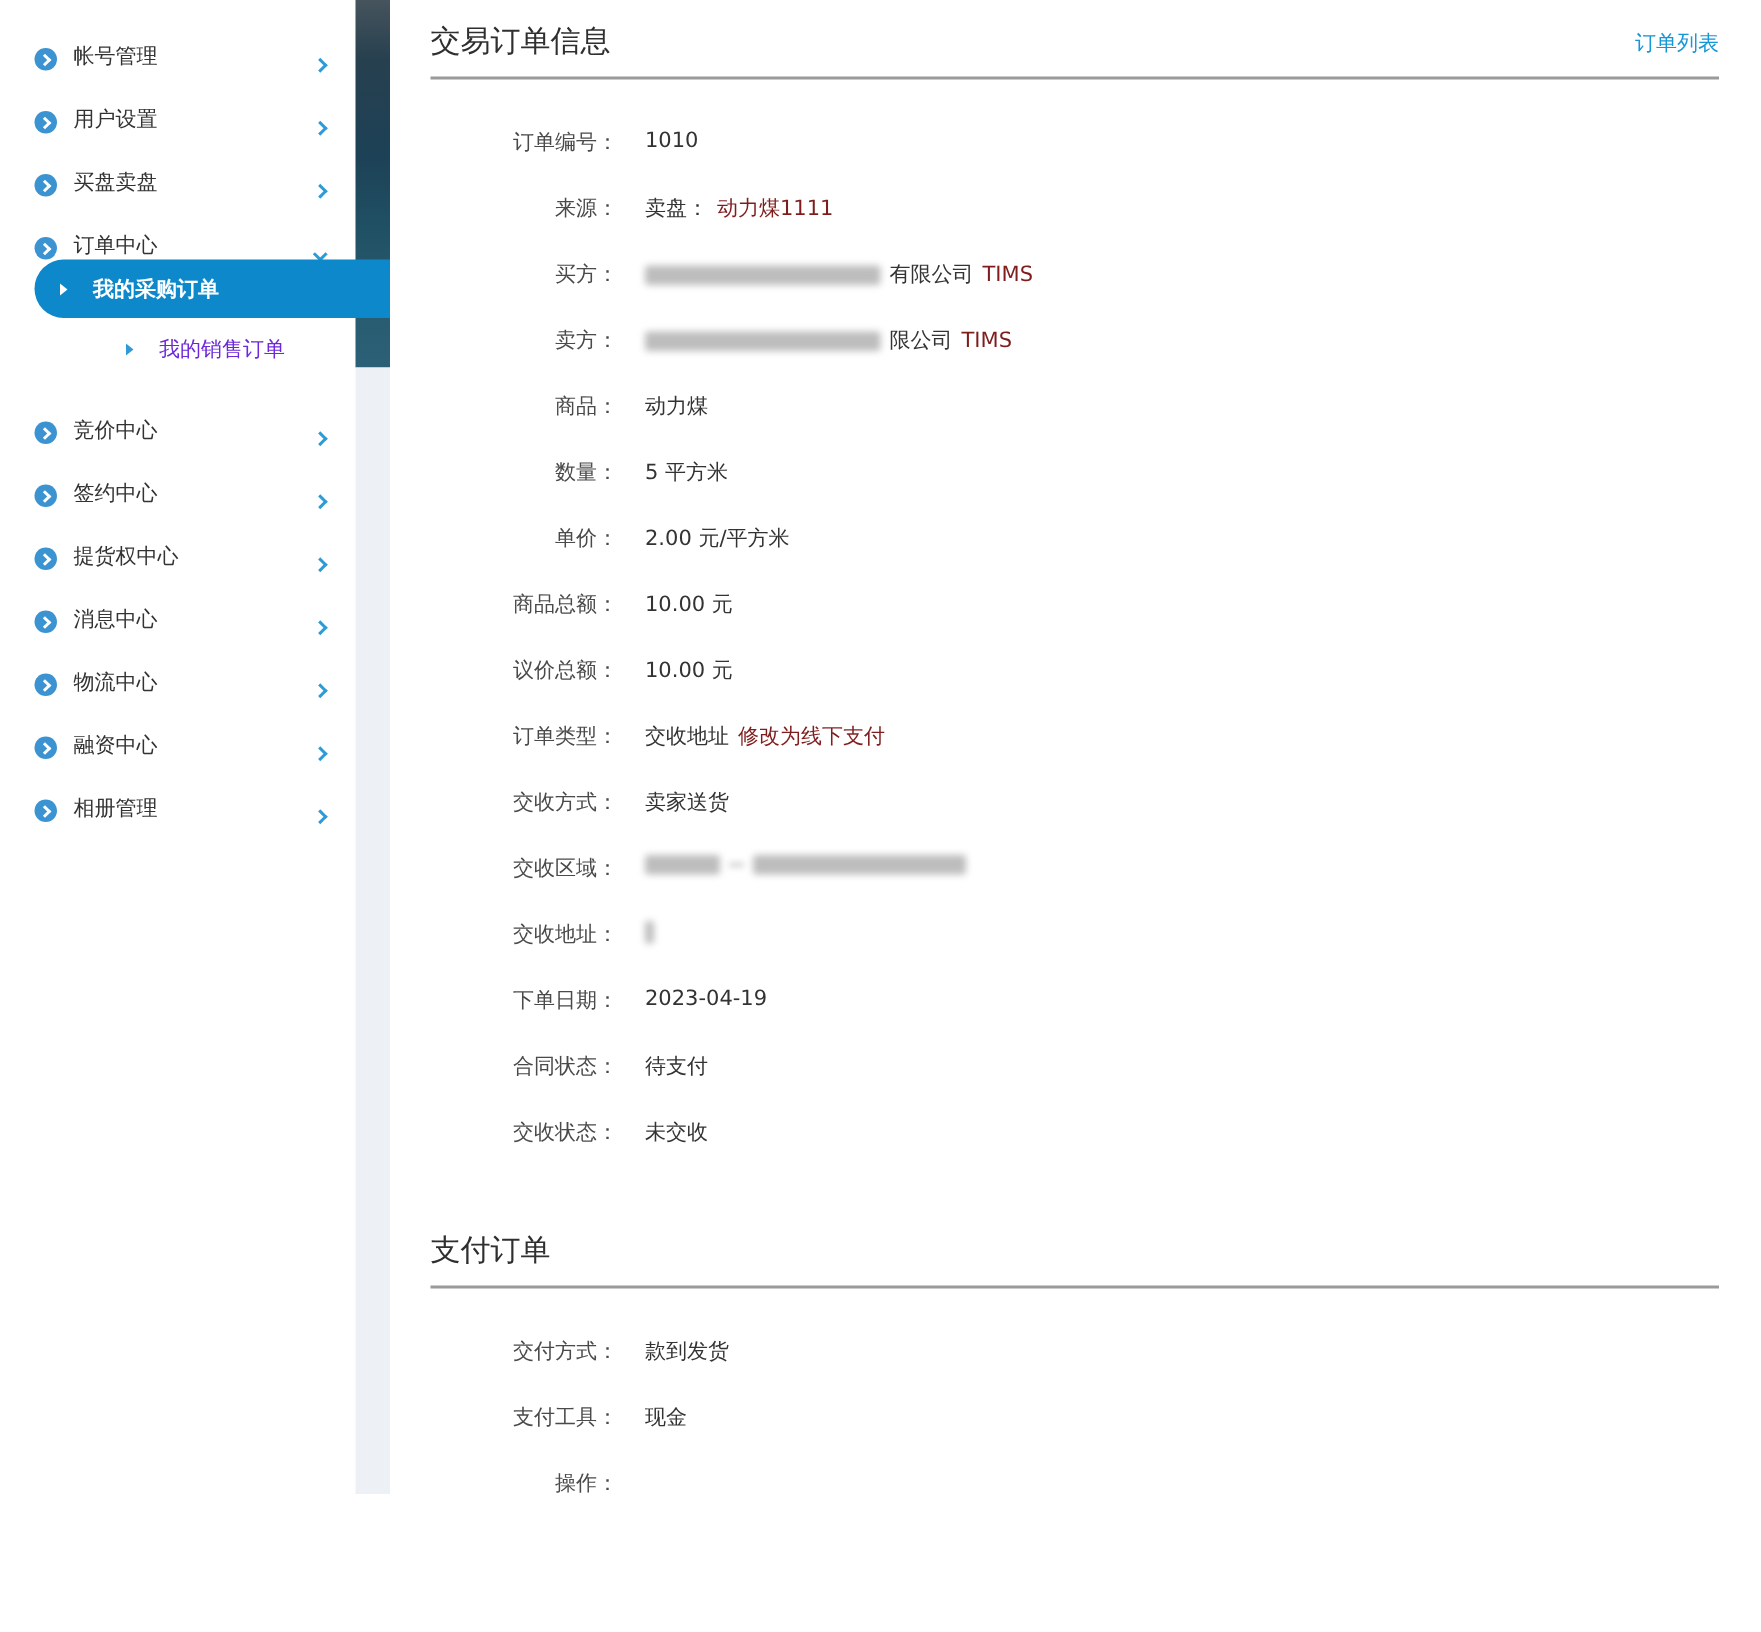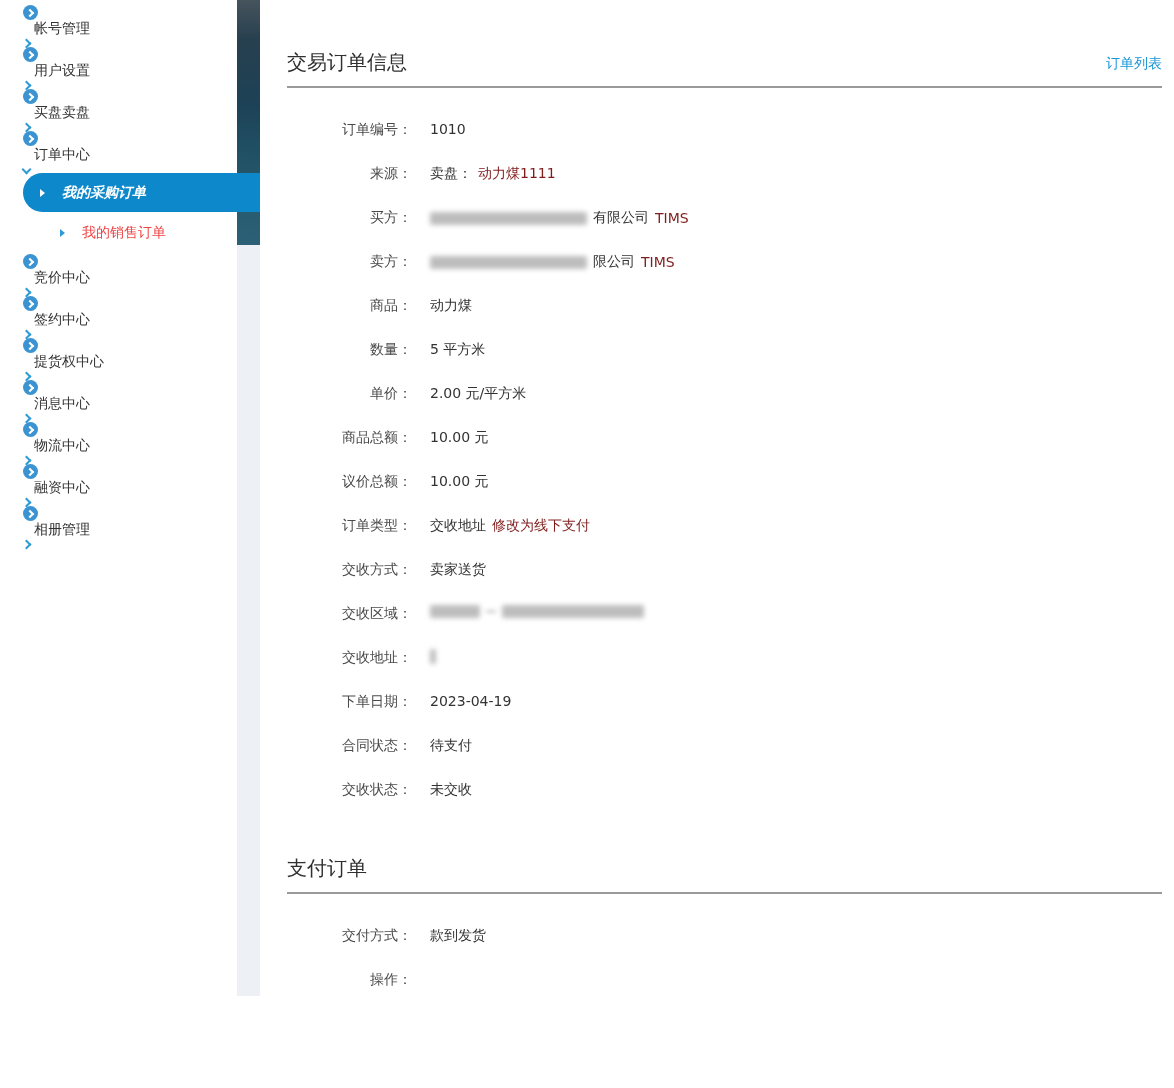--- a/index.html
+++ b/index.html
@@ -15,43 +15,43 @@
   
   .leftpane { width:260px; flex:none; position:relative; background:#fff; }
   .stripe { position:absolute; top:0; right:0; width:23px; height:100%; z-index:1; }
   .stripe-dark {
     height:245px;
     background:linear-gradient(180deg,#46545d 0%,#27404f 16%,#1d4156 42%,#205064 62%,#275a6e 80%,#2b6076 100%);
   }
   .stripe-mid { height:751px; background:#edf1f6; }
 
   .nav { position:relative; z-index:2; padding-top:5px; }
-  .nav-item { height:42px; display:flex; align-items:flex-start; padding:0 43px 0 23px; cursor:pointer;flex-direction:column; }
+  .nav-item { height:42px; display:flex; align-items:flex-end; padding:0 43px 0 23px; cursor:pointer; }
   .nav-icon { width:15px; height:15px; border-radius:50%; background:#3b94d1; position:relative; flex:none; }
   .nav-icon::after {
     content:""; position:absolute; left:4px; top:5px; width:4px; height:4px;
     border-top:2px solid #fff; border-right:2px solid #fff; transform:rotate(45deg);
   }
   .nav-label { margin-left:11px; flex:1; color:#333; }
   .chev { width:7px; height:7px; border-top:2px solid #2e9bd6; border-right:2px solid #2e9bd6;
           transform:rotate(45deg); flex:none; }
   .chev.down { transform:rotate(135deg); margin-top:-4px; }
 
-  .sub-item { height:42px; display:flex; align-items:center; padding-left:60px; color:#ef4444; cursor:pointer; }
+  .sub-item { height:42px; display:flex; align-items:center; padding-left:40px; color:#6d28d9; cursor:pointer;margin-left:44px; }
   .tri { width:0; height:0; border-left:5px solid #2e9bd6; border-top:4px solid transparent;
          border-bottom:4px solid transparent; margin-right:17px; flex:none; }
   .sub-item.selected {
     height:39px; margin-left:23px; padding-left:17px;
     border-radius:20px 0 0 20px; background:#0d88ca; color:#fff; font-weight:bold;
-    position:relative; z-index:2;font-style:italic;
+    position:relative; z-index:2;
   }
   .sub-item.selected .tri { border-left-color:#fff; }
 
   
-  .main { flex:1; padding:14px 12px 0 27px;margin-top:35px; }
+  .main { flex:1; padding:14px 28px 0 27px; }
   .sec-head { display:flex; align-items:flex-end; justify-content:space-between; }
   .sec-title { font-size:20px; color:#2f2f2f; }
   .sec-link { font-size:14px; color:#1796d6; text-decoration:none; padding-bottom:3px; cursor:pointer; }
   .sec-rule { border:none; border-top:2px solid #9a9a9a; margin:10px 0 0 0; }
 
   .rows { margin-top:33px; }
   .row { min-height:44px; display:flex; align-items:flex-start; }
   .row-label { width:125px; text-align:right; color:#4a4a4a; flex:none; }
   .row-value { margin-left:18px; color:#333; display:flex; align-items:center; gap:6px; flex-wrap:nowrap; }
   a.link { color:#7f1d1d; text-decoration:none; cursor:pointer; }
@@ -280,20 +280,24 @@
     </div>
     <hr class="sec-rule">
 
     <div class="rows">
 
       <div class="row">
         <span class="row-label">交付方式：</span>
         <span class="row-value">款到发货</span>
       </div>
 
+      <div class="row">
+        <span class="row-label">支付工具：</span>
+        <span class="row-value">现金</span>
+      </div>
 
       <div class="row">
         <span class="row-label">操作：</span>
       </div>
 
     </div>
 
   </div>
 </div>
 

